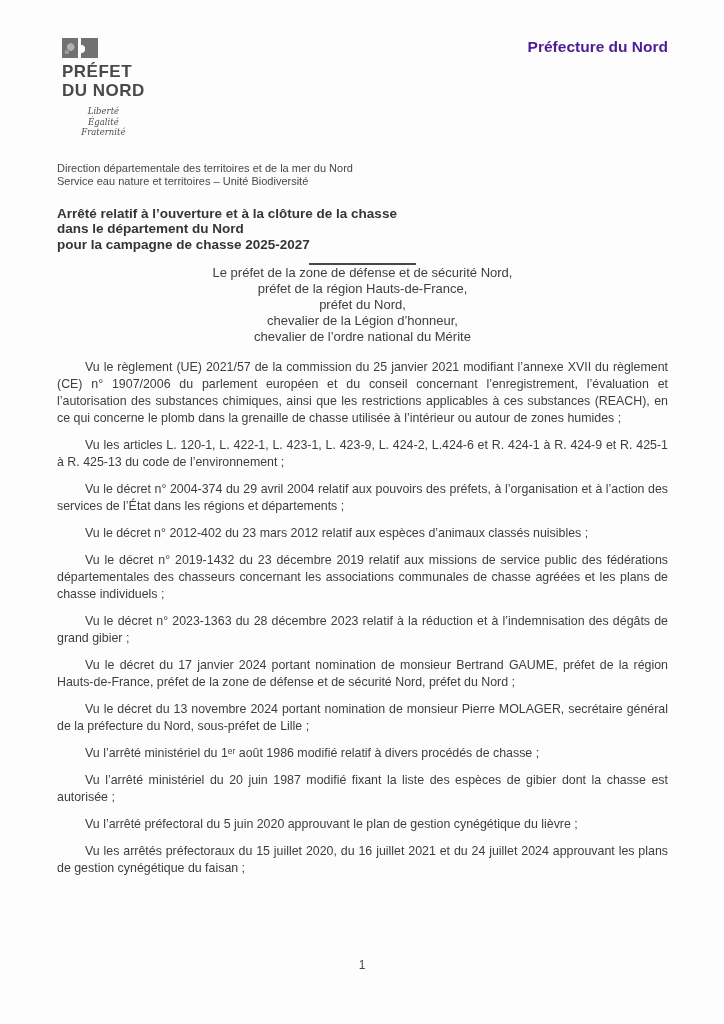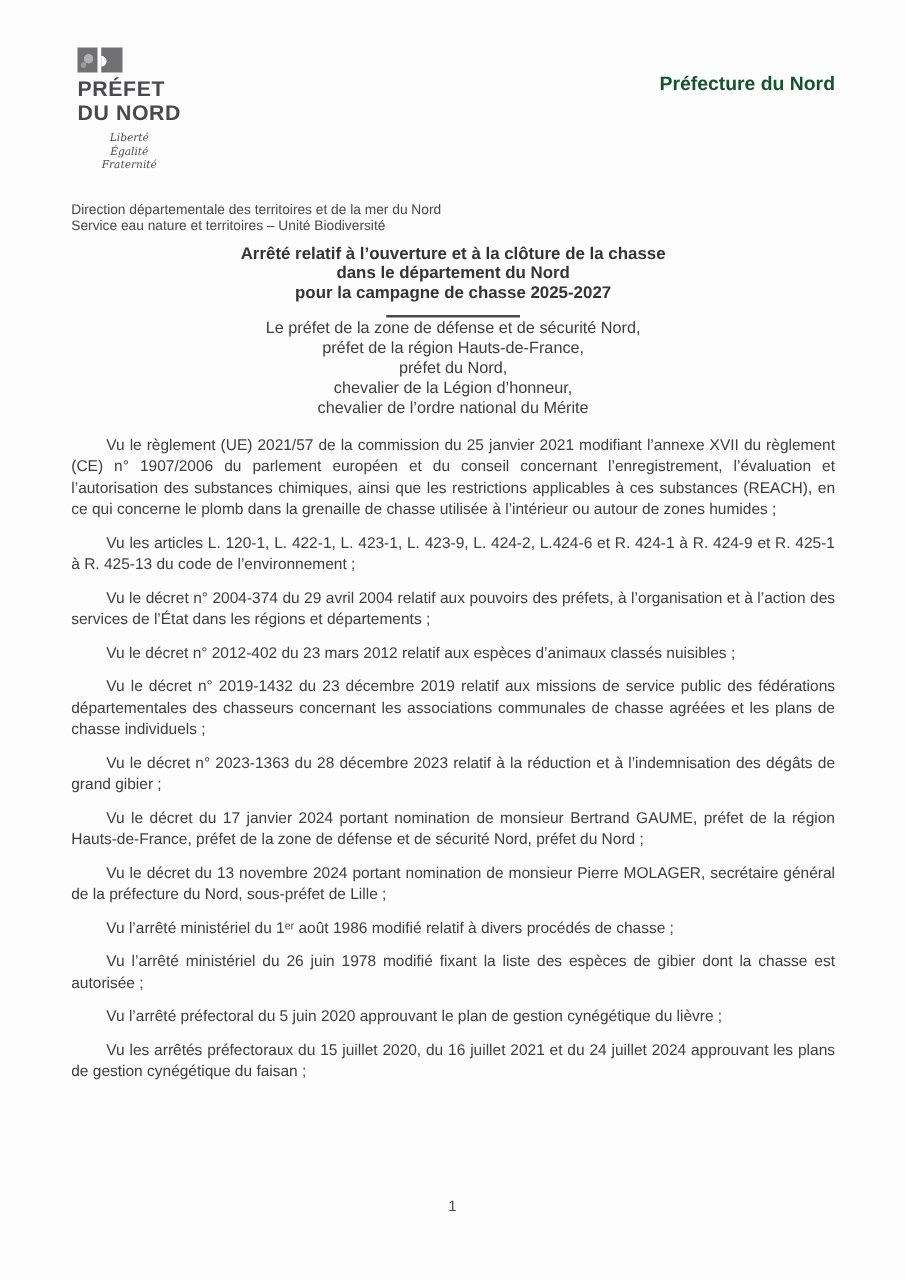--- a/index.html
+++ b/index.html
@@ -18,25 +18,25 @@
   .brand{margin-left:5px;}
   .flag{display:flex;gap:3px;height:20px;margin-bottom:4px;}
   .flag-l{width:16px;background:#717174;
     background-image:radial-gradient(circle at 55% 45%, #b0b0b3 0 3.5px, rgba(0,0,0,0) 4px),
                      radial-gradient(circle at 30% 70%, #9a9a9d 0 2px, rgba(0,0,0,0) 2.5px);}
   .flag-r{width:17px;background:#717174;
     background-image:radial-gradient(circle at 0% 55%, #fdfdfd 0 4px, rgba(0,0,0,0) 4.5px);}
   .brand-name{font-weight:bold;font-size:17px;line-height:19px;letter-spacing:.5px;color:#49494c;}
   .motto{margin-top:6px;font-family:"DejaVu Serif","Liberation Serif",serif;
     font-style:italic;font-size:8.5px;line-height:10.5px;color:#4c4c4e;text-align:center;}
-  .corner{margin-top:21px;font-weight:bold;font-size:15.5px;color:#14532d;}
+  .corner{font-weight:bold;font-size:15.5px;color:#4c1d95;}
   
   .service{margin-top:24px;font-size:11px;line-height:13.5px;color:#47474a;}
   
-  .doc-title{margin-top:6px;text-align:center;font-weight:bold;
+  .doc-title{margin-top:17px;text-align:left;font-weight:bold;
     font-size:13.5px;line-height:15.8px;color:#353537;}
   .rule{width:107px;border:0;border-top:2px solid#48484a;margin:10px auto 0 auto;}
   .authority{margin-top:0;text-align:center;font-size:13px;line-height:16px;color:#3e3e40;}
   
   .body-text{margin-top:14px;font-size:12.4px;line-height:17px;text-align:justify;color:#3e3e40;}
   .body-text p{margin:10px 0;text-indent:28px;}
   
   .page-number{position:absolute;top:958px;left:0;width:724px;
     text-align:center;font-size:12px;color:#4a4a4c;}
 </style>
@@ -88,20 +88,20 @@
   <main class="body-text">
     <p>Vu le règlement (UE) 2021/57 de la commission du 25 janvier 2021 modifiant l’annexe XVII du règlement (CE) n° 1907/2006 du parlement européen et du conseil concernant l’enregistrement, l’évaluation et l’autorisation des substances chimiques, ainsi que les restrictions applicables à ces substances (REACH), en ce qui concerne le plomb dans la grenaille de chasse utilisée à l’intérieur ou autour de zones humides ;</p>
     <p>Vu les articles L. 120-1, L. 422-1, L. 423-1, L. 423-9, L. 424-2, L.424-6 et R. 424-1 à R. 424-9 et R. 425-1 à R. 425-13 du code de l’environnement ;</p>
     <p>Vu le décret n° 2004-374 du 29 avril 2004 relatif aux pouvoirs des préfets, à l’organisation et à l’action des services de l’État dans les régions et départements ;</p>
     <p>Vu le décret n° 2012-402 du 23 mars 2012 relatif aux espèces d’animaux classés nuisibles ;</p>
     <p>Vu le décret n° 2019-1432 du 23 décembre 2019 relatif aux missions de service public des fédérations départementales des chasseurs concernant les associations communales de chasse agréées et les plans de chasse individuels ;</p>
     <p>Vu le décret n° 2023-1363 du 28 décembre 2023 relatif à la réduction et à l’indemnisation des dégâts de grand gibier ;</p>
     <p>Vu le décret du 17 janvier 2024 portant nomination de monsieur Bertrand GAUME, préfet de la région Hauts-de-France, préfet de la zone de défense et de sécurité Nord, préfet du Nord ;</p>
     <p>Vu le décret du 13 novembre 2024 portant nomination de monsieur Pierre MOLAGER, secrétaire général de la préfecture du Nord, sous-préfet de Lille ;</p>
     <p>Vu l’arrêté ministériel du 1ᵉʳ août 1986 modifié relatif à divers procédés de chasse ;</p>
-    <p>Vu l’arrêté ministériel du 26 juin 1978 modifié fixant la liste des espèces de gibier dont la chasse est autorisée ;</p>
+    <p>Vu l’arrêté ministériel du 20 juin 1987 modifié fixant la liste des espèces de gibier dont la chasse est autorisée ;</p>
     <p>Vu l’arrêté préfectoral du 5 juin 2020 approuvant le plan de gestion cynégétique du lièvre ;</p>
     <p>Vu les arrêtés préfectoraux du 15 juillet 2020, du 16 juillet 2021 et du 24 juillet 2024 approuvant les plans de gestion cynégétique du faisan ;</p>
   </main>
 
   <footer class="page-number">1</footer>
 
 </div>
 
 </body></html>

